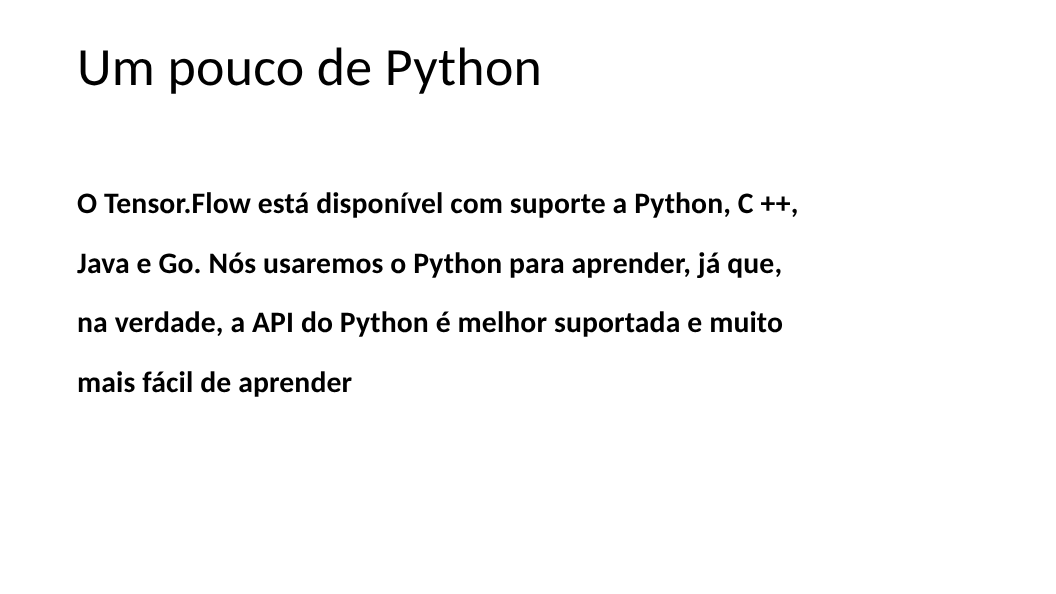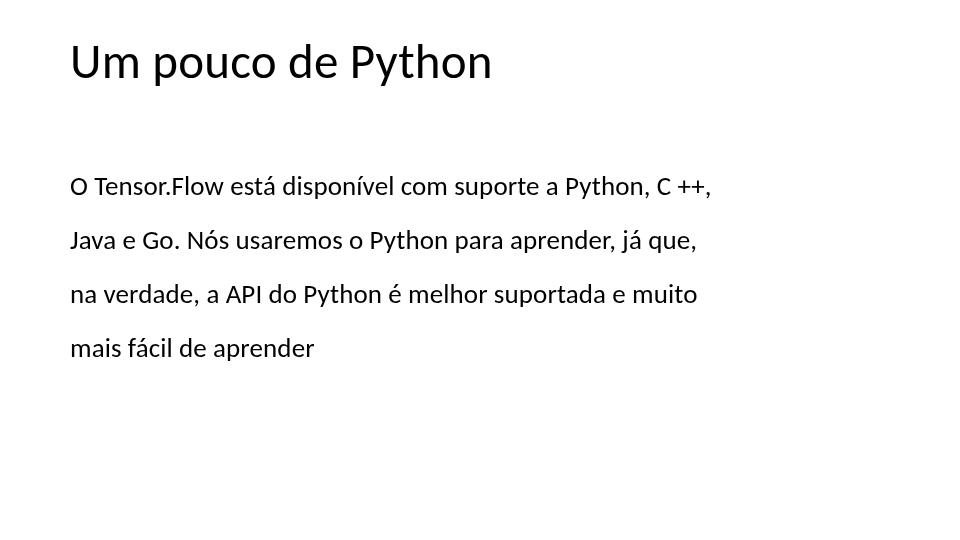--- a/index.html
+++ b/index.html
@@ -20,21 +20,21 @@
   }
   .title {
     font-size: 49px;
     font-weight: 400;
     letter-spacing: 0.2px;
     line-height: 1.1;
     margin: 0 0 70px 0;
   }
   .body-text {
     font-size: 27px;
-    font-weight: 400;
+    font-weight: 700;
     line-height: 2.0;
     letter-spacing: 0.1px;
     max-width: 820px;
   }
 </style>
 </head>
 <body>
 
 <div class="slide">
   <h1 class="title">Um pouco de Python</h1>

